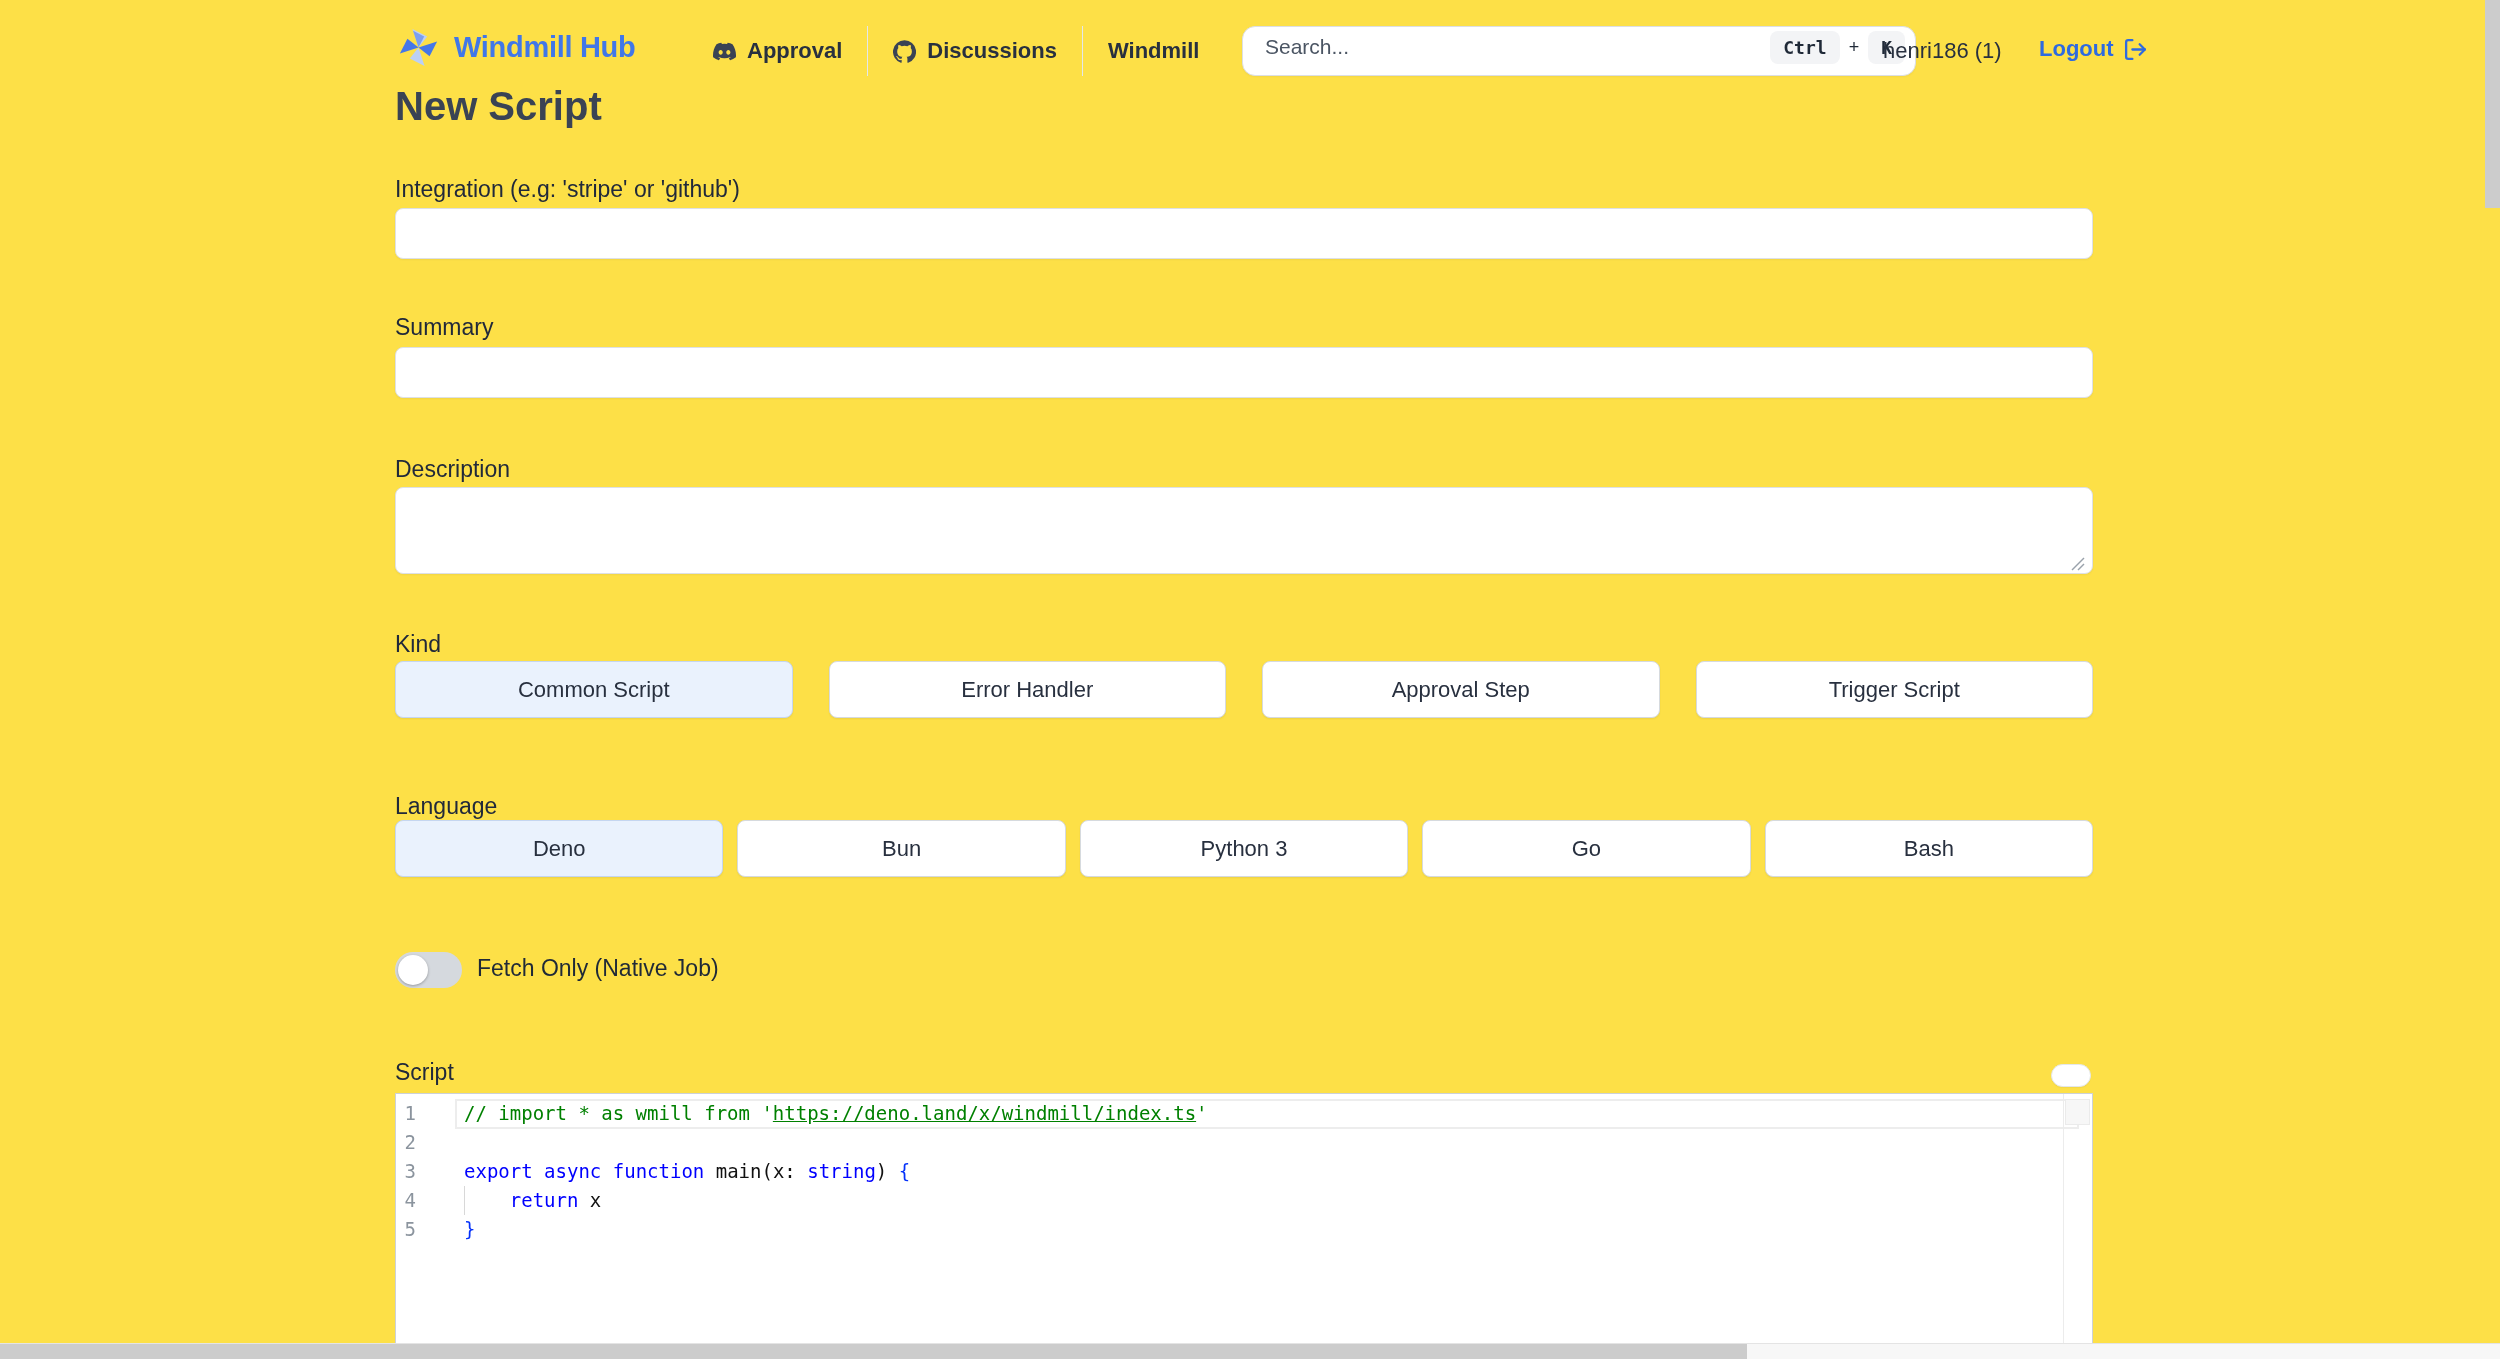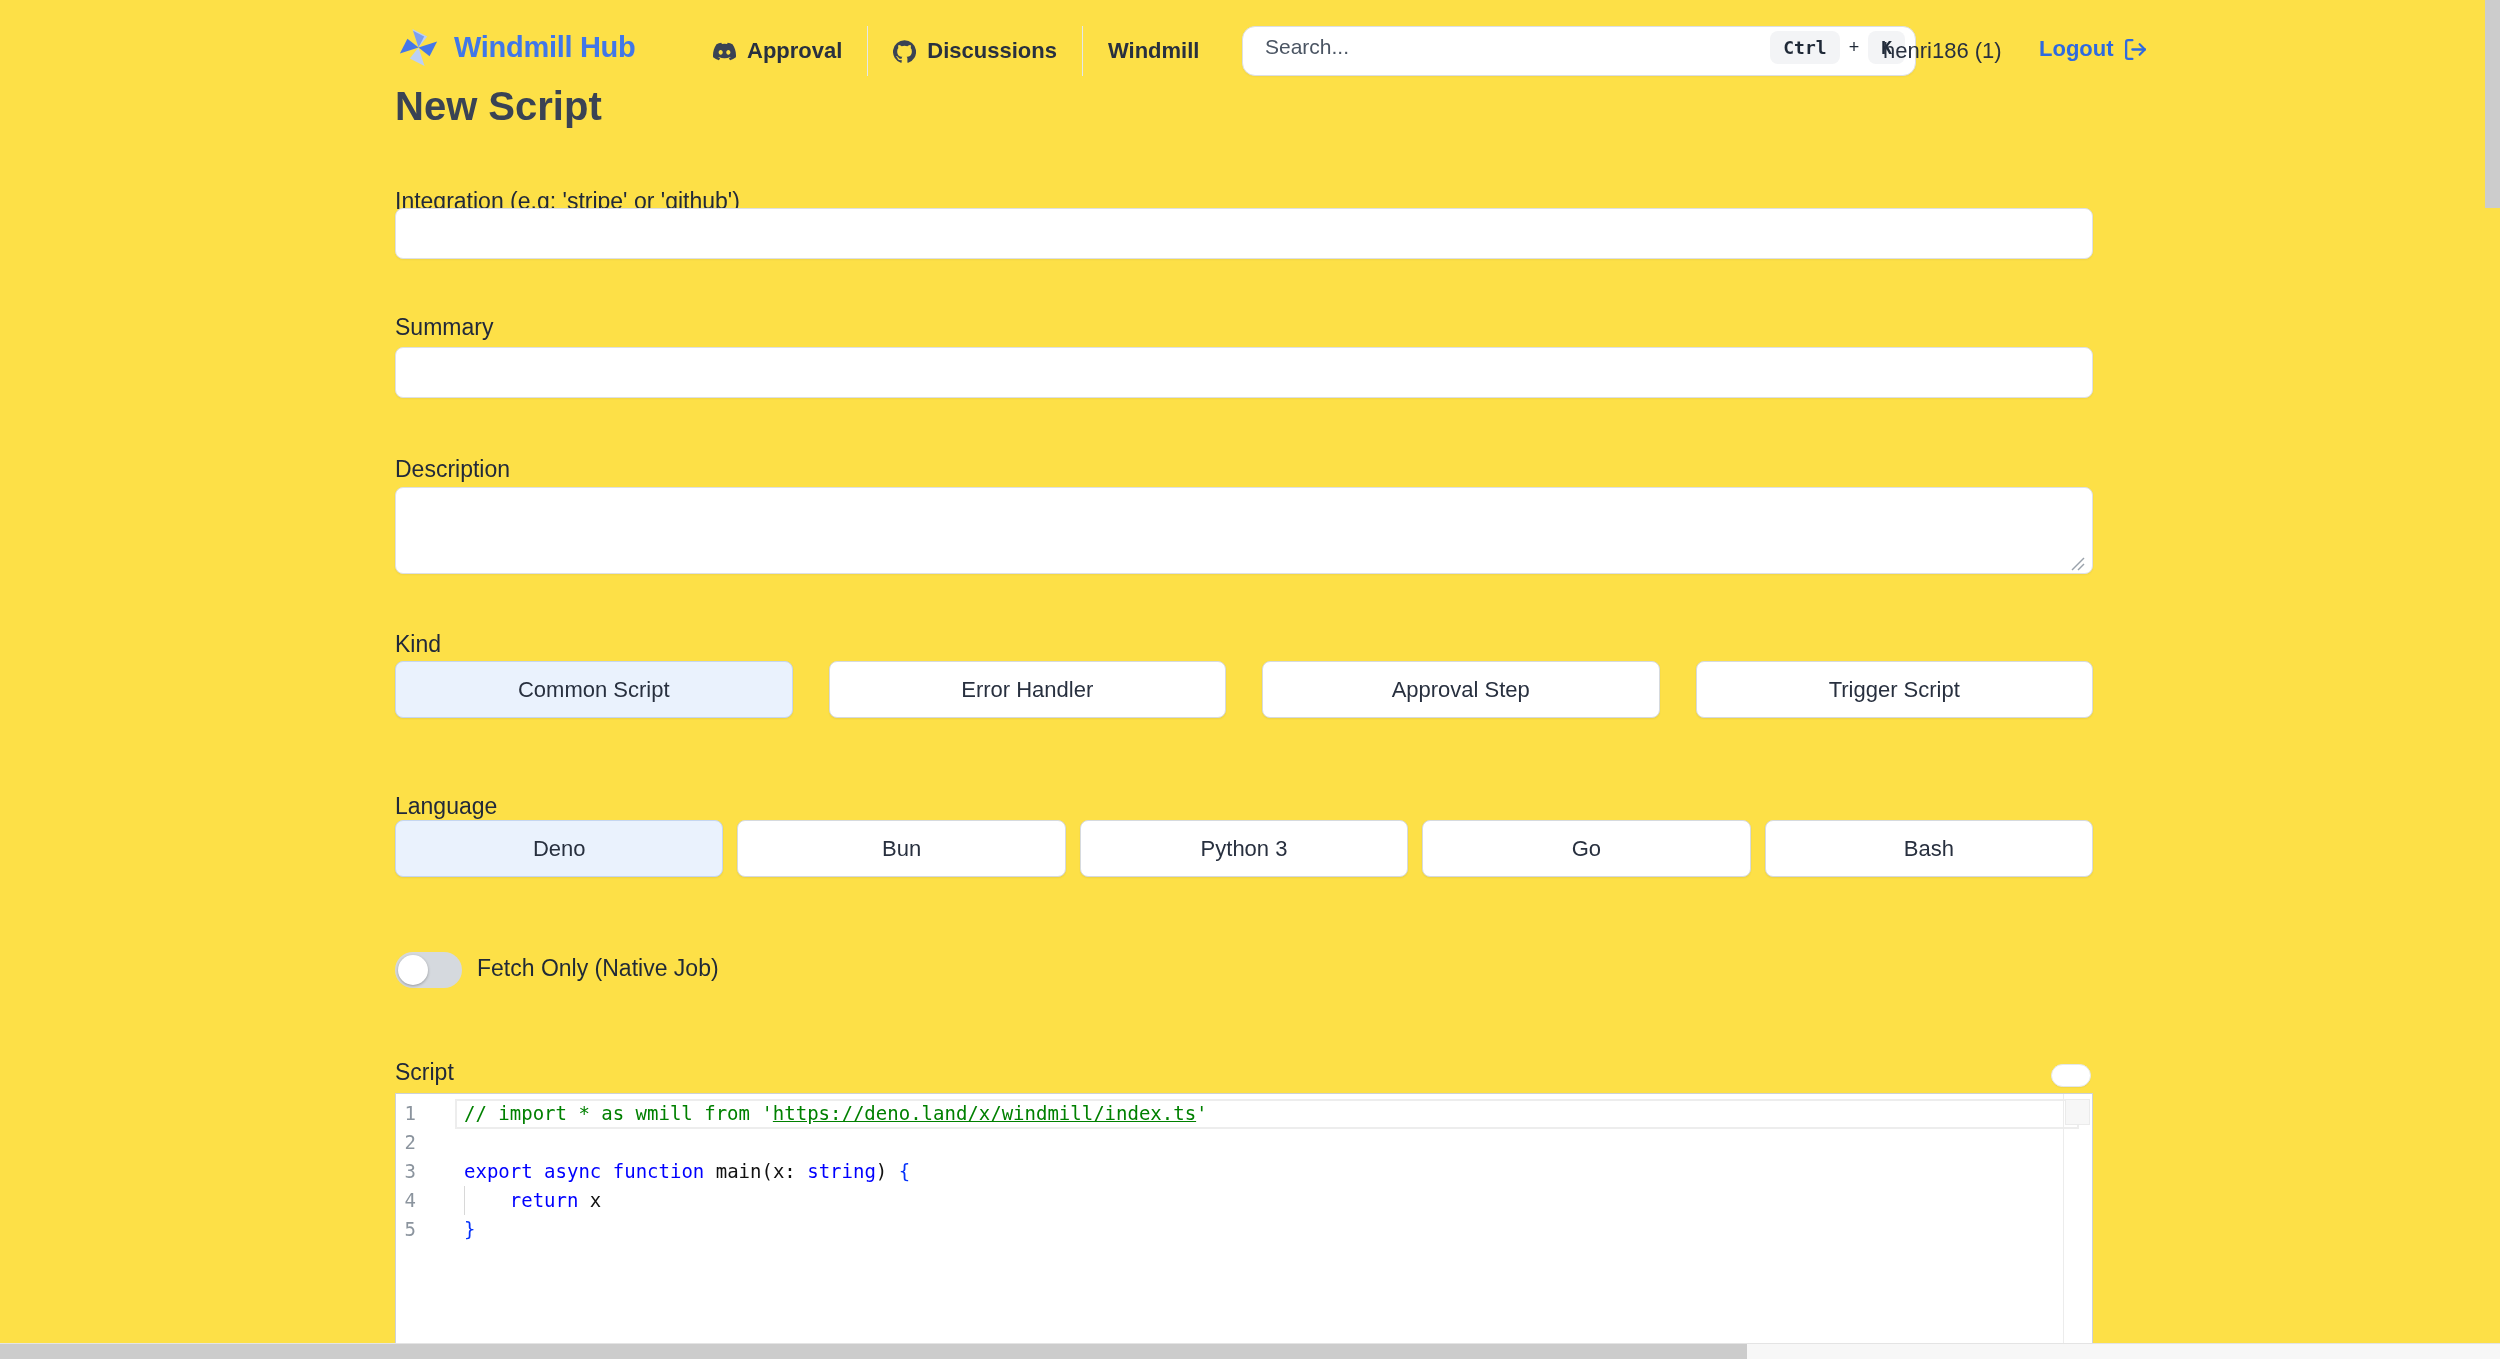--- a/index.html
+++ b/index.html
@@ -28,21 +28,21 @@
 
   .user-name { position: absolute; left: 1883px; top: 38px; font-size: 22px; color: #28303f; }
   .logout { position: absolute; left: 1999px; top: 36px; display: flex; align-items: center; gap: 9px;
     font-size: 22px; font-weight: 700; color: var(--accent-blue, #2e6ae0); text-decoration: none; cursor: pointer; padding-left: 40px; }
 
   
   .page-title { position: absolute; left: 395px; top: 84px; font-size: 40px; font-weight: 800; color: #3a4354; }
 
   
   .field-label { position: absolute; left: 395px; font-size: 23px; color: #21293a; }
-  .lbl-integration { top: 188px; }
+  .lbl-integration { top: 176px; }
   .lbl-summary { top: 314px; }
   .lbl-description { top: 456px; }
   .lbl-kind { top: 631px; }
   .lbl-language { top: 793px; }
   .lbl-script { top: 1059px; }
 
   .text-input { position: absolute; left: 395px; width: 1698px; height: 51px; border: 1px solid #dde0e5;
     border-radius: 8px; background: #fff; box-shadow: 0 1px 2px rgba(16,24,40,.05); padding: 0 16px;
     font-size: 22px; color: #111827; outline: none; font-family: "Liberation Sans", sans-serif; }
   .inp-integration { top: 208px; }

